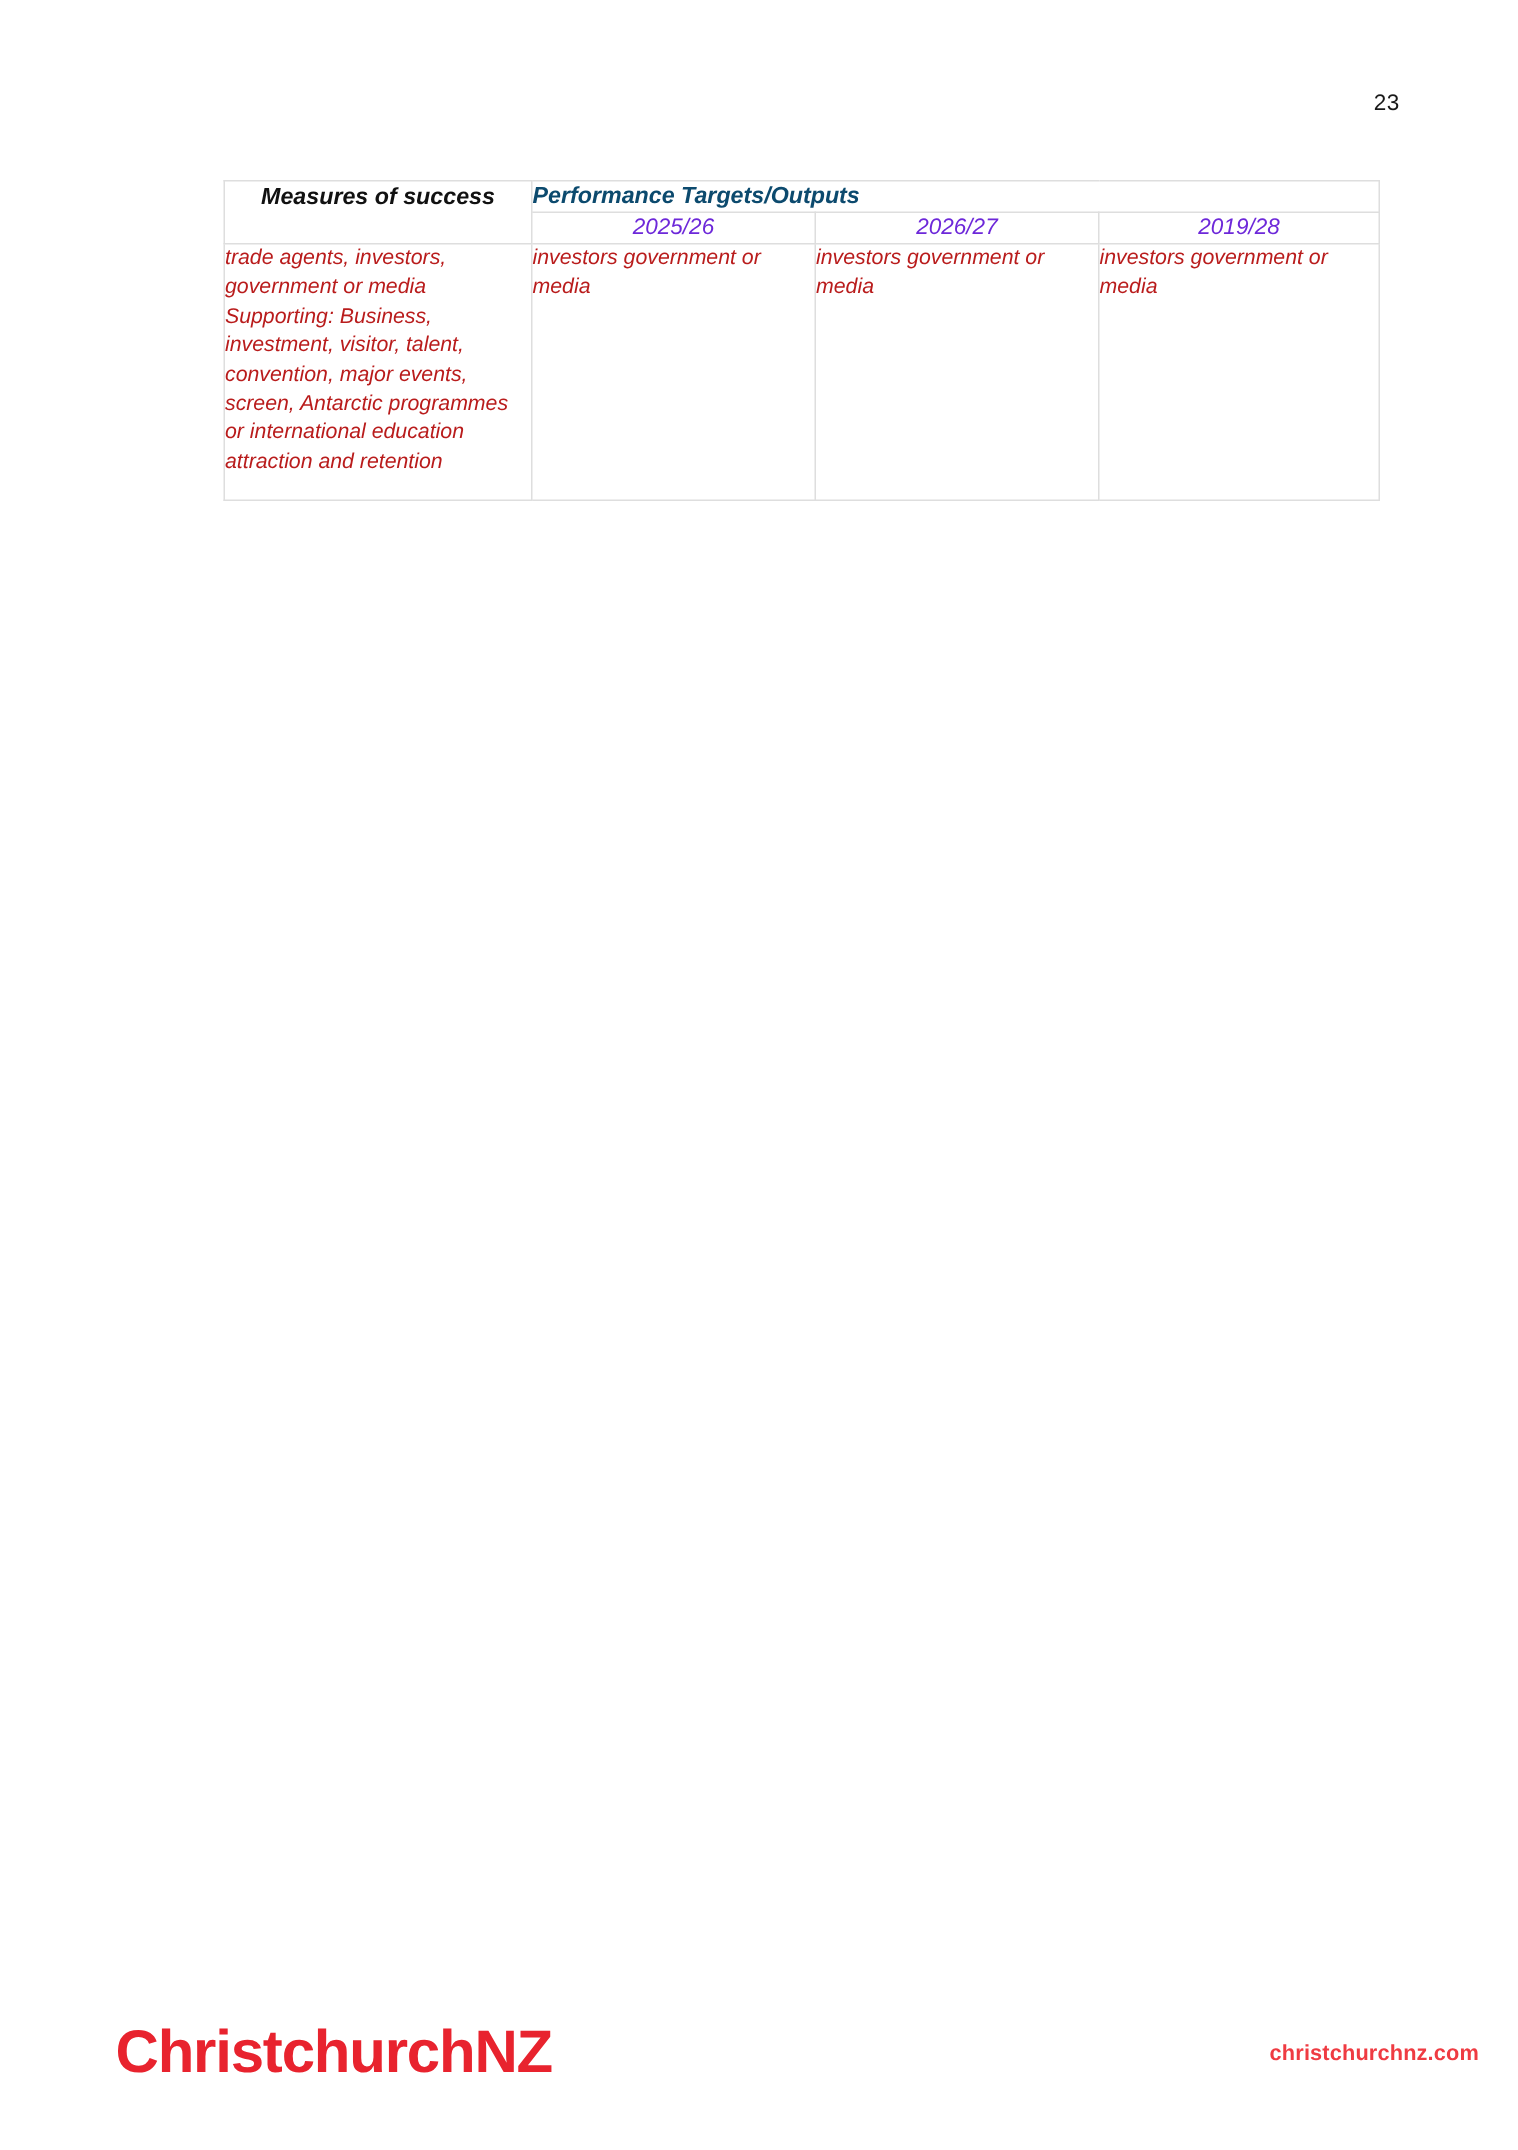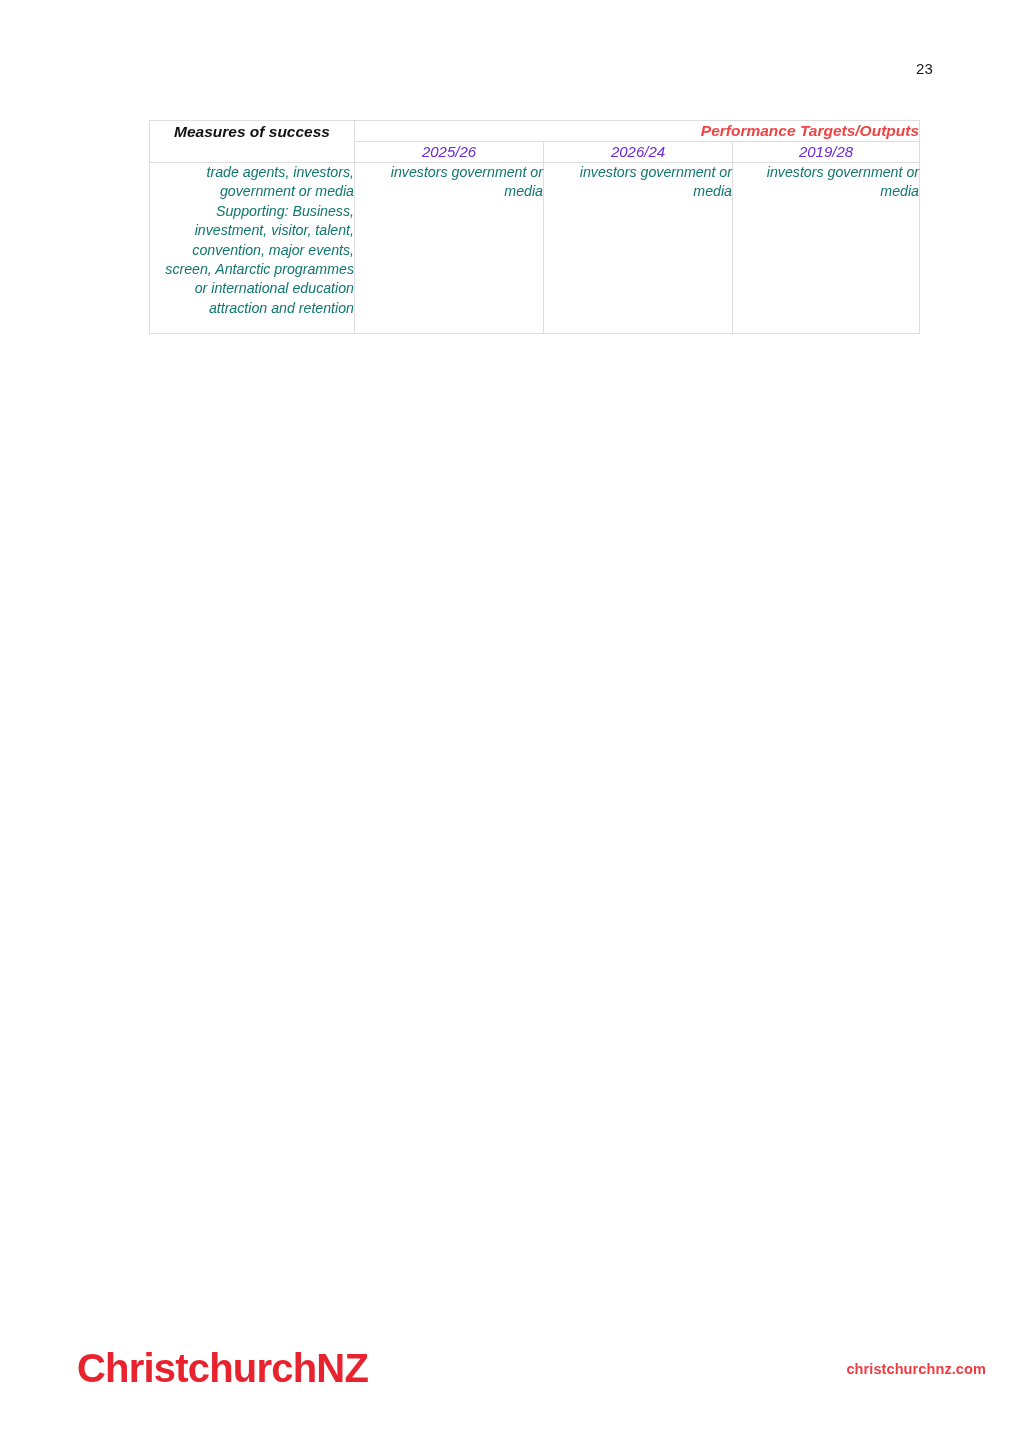--- a/index.html
+++ b/index.html
@@ -72,42 +72,42 @@
     text-align: center;
     vertical-align: middle;
     padding: 16px 14px 18px 14px;
     color: #111111;
   }
 
   th.perf-head {
     font-size: 15.5px;
     font-weight: bold;
     line-height: 20px;
-    text-align: right;
+    text-align: left;
     vertical-align: middle;
     padding: 15px 8px 14px 8px;
-    color: #ef4444;
+    color: #0c4a6e;
   }
 
   th.year-head {
     font-size: 15px;
     font-weight: normal;
     line-height: 20px;
     text-align: center;
     vertical-align: middle;
     padding: 11px 6px 12px 6px;
     color: #6d28d9;
   }
 
   td.body-cell {
     font-size: 14.2px;
     line-height: 19.4px;
-    text-align: right;
+    text-align: left;
     padding: 9px 10px 12px 10px;
-    color: #0f766e;
+    color: #b91c1c;
     height: 170px;
   }
 
   td.measures-body {
     padding: 9px 6px 12px 6px;
   }
 
   
   .footer {
     position: absolute;
@@ -157,21 +157,21 @@
         <col class="c-y2">
         <col class="c-y3">
       </colgroup>
       <thead>
         <tr>
           <th class="measures-head" rowspan="2">Measures of success</th>
           <th class="perf-head" colspan="3">Performance Targets/Outputs</th>
         </tr>
         <tr>
           <th class="year-head">2025/26</th>
-          <th class="year-head">2026/24</th>
+          <th class="year-head">2026/27</th>
           <th class="year-head">2019/28</th>
         </tr>
       </thead>
       <tbody>
         <tr>
           <td class="body-cell measures-body">trade agents, investors, government or media Supporting: Business, investment, visitor, talent, convention, major events, screen, Antarctic programmes or international education attraction and retention</td>
           <td class="body-cell">investors government or media</td>
           <td class="body-cell">investors government or media</td>
           <td class="body-cell">investors government or media</td>
         </tr>

